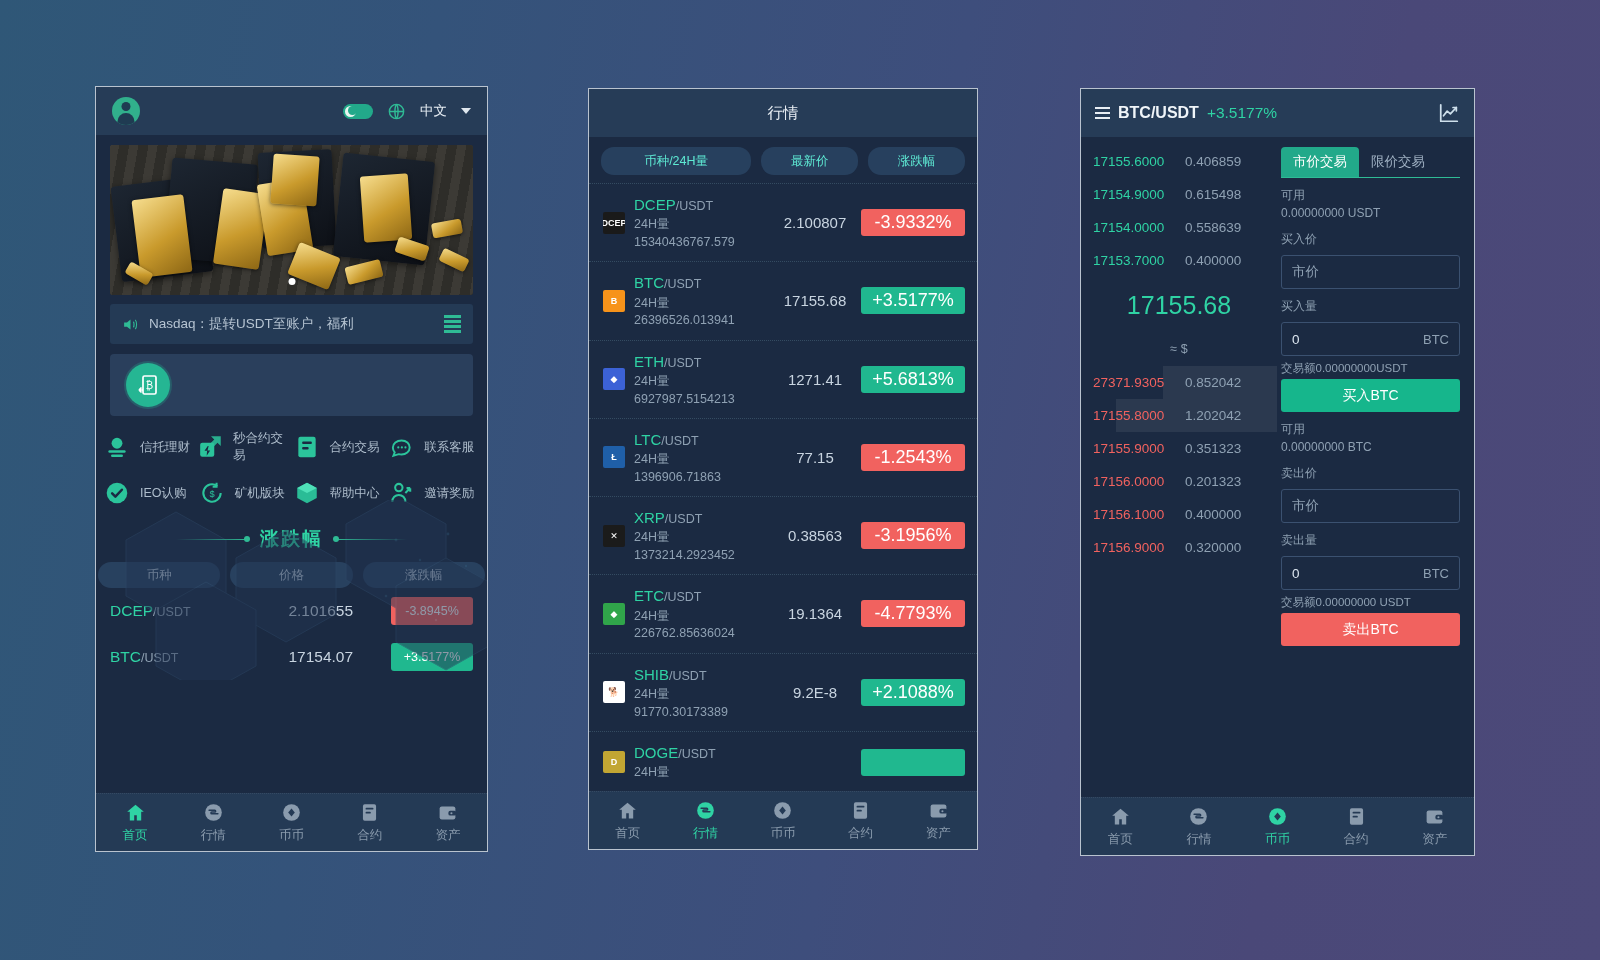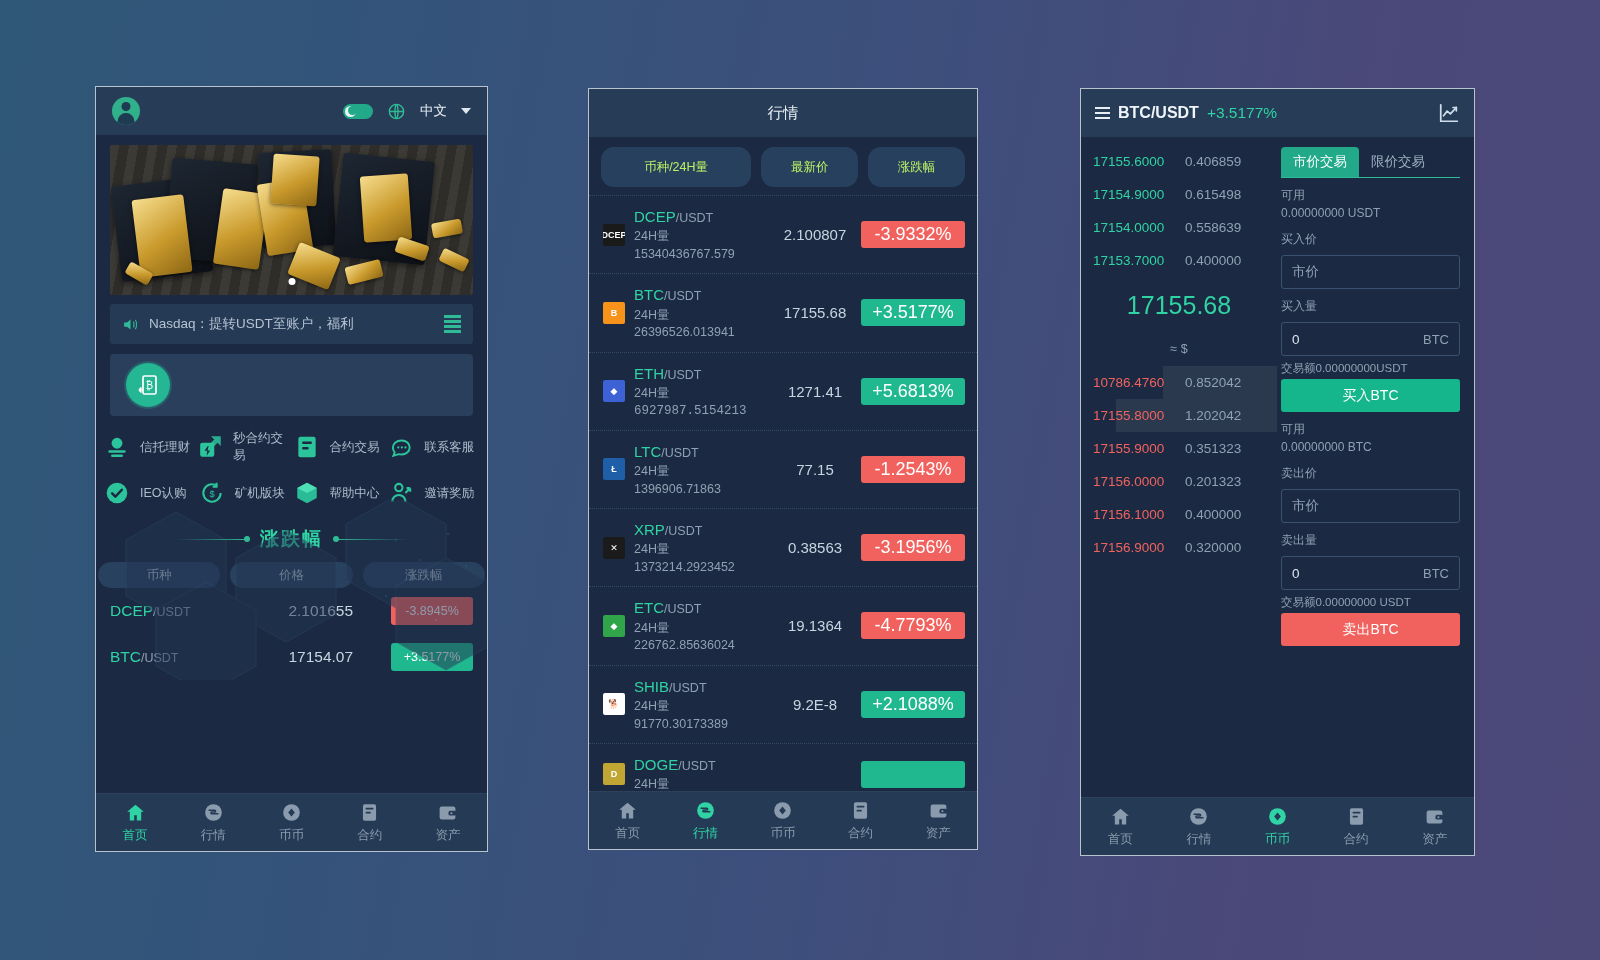--- a/index.html
+++ b/index.html
@@ -164,23 +164,23 @@
   .navitem.active .nlbl { color: #2fd3a4; }
 
   
   .p2-header {
     height: 48px; background: #263c57; display: flex; align-items: center; justify-content: center;
     color: #e8eef4; font-size: 15.5px; flex: 0 0 auto;
   }
   .p2-body { flex: 1 1 auto; background: #1b2a42; overflow: hidden; position: relative; }
   .p2-tabs { display: flex; gap: 10px; padding: 10px 12px 8px; }
   .p2-tabs .pill {
-    height: 40px; background: #27405e; border-radius: 13px;
+    height: 28px; background: #27405e; border-radius: 13px;
     display: flex; align-items: center; justify-content: center;
-    color: #bef264; font-size: 12.5px;
+    color: #5eead4; font-size: 12.5px;
   }
   .p2-tabs .pill:nth-child(1) { flex: 1.55; }
   .p2-tabs .pill:nth-child(2) { flex: 1; }
   .p2-tabs .pill:nth-child(3) { flex: 1; }
 
   .mkt-row {
     display: flex; align-items: center; padding: 11px 12px 11px 14px;
     border-top: 1px dotted rgba(120,160,180,.28);
   }
   .mkt-row .coinicon {
@@ -529,21 +529,21 @@
               <span class="volval" style="display: block;">26396526.013941</span>
             </span>
             <span class="lastp">17155.68</span>
             <span class="badge2" style="background:#20b88f">+3.5177%</span>
           </div>
           <div class="mkt-row">
             <span class="coinicon" style="background:#3c62d6;color:#ffffff">◆</span>
             <span class="info">
               <span class="pair" style="display: block;">ETH<em>/USDT</em></span>
               <span class="vollabel" style="display: block;">24H量</span>
-              <span class="volval" style="display: block; font-family: Liberation Mono, monospace;">6927987.5154213</span>
+              <span class="volval" style="display: block;">6927987.5154213</span>
             </span>
             <span class="lastp">1271.41</span>
             <span class="badge2" style="background:#20b88f">+5.6813%</span>
           </div>
           <div class="mkt-row">
             <span class="coinicon" style="background:#1f5fa8;color:#ffffff">Ł</span>
             <span class="info">
               <span class="pair" style="display: block;">LTC<em>/USDT</em></span>
               <span class="vollabel" style="display: block;">24H量</span>
               <span class="volval" style="display: block;">1396906.71863</span>
@@ -681,21 +681,21 @@
               <span class="dv">0.400000</span>
             </div>
           </div>
         <div class="depth-mid">
           <div class="big">17155.68</div>
           <div class="usd">≈ $</div>
         </div>
         <div id="ask-rows">
             <div class="depth-row ask">
               <span class="dbar" style="width:58%"></span>
-              <span class="dp">10786.4760</span>
+              <span class="dp">27371.9305</span>
               <span class="dv">0.852042</span>
             </div>
             <div class="depth-row ask">
               <span class="dbar" style="width:82%"></span>
               <span class="dp">17155.8000</span>
               <span class="dv">1.202042</span>
             </div>
             <div class="depth-row ask">
               <span class="dp">17155.9000</span>
               <span class="dv">0.351323</span>

